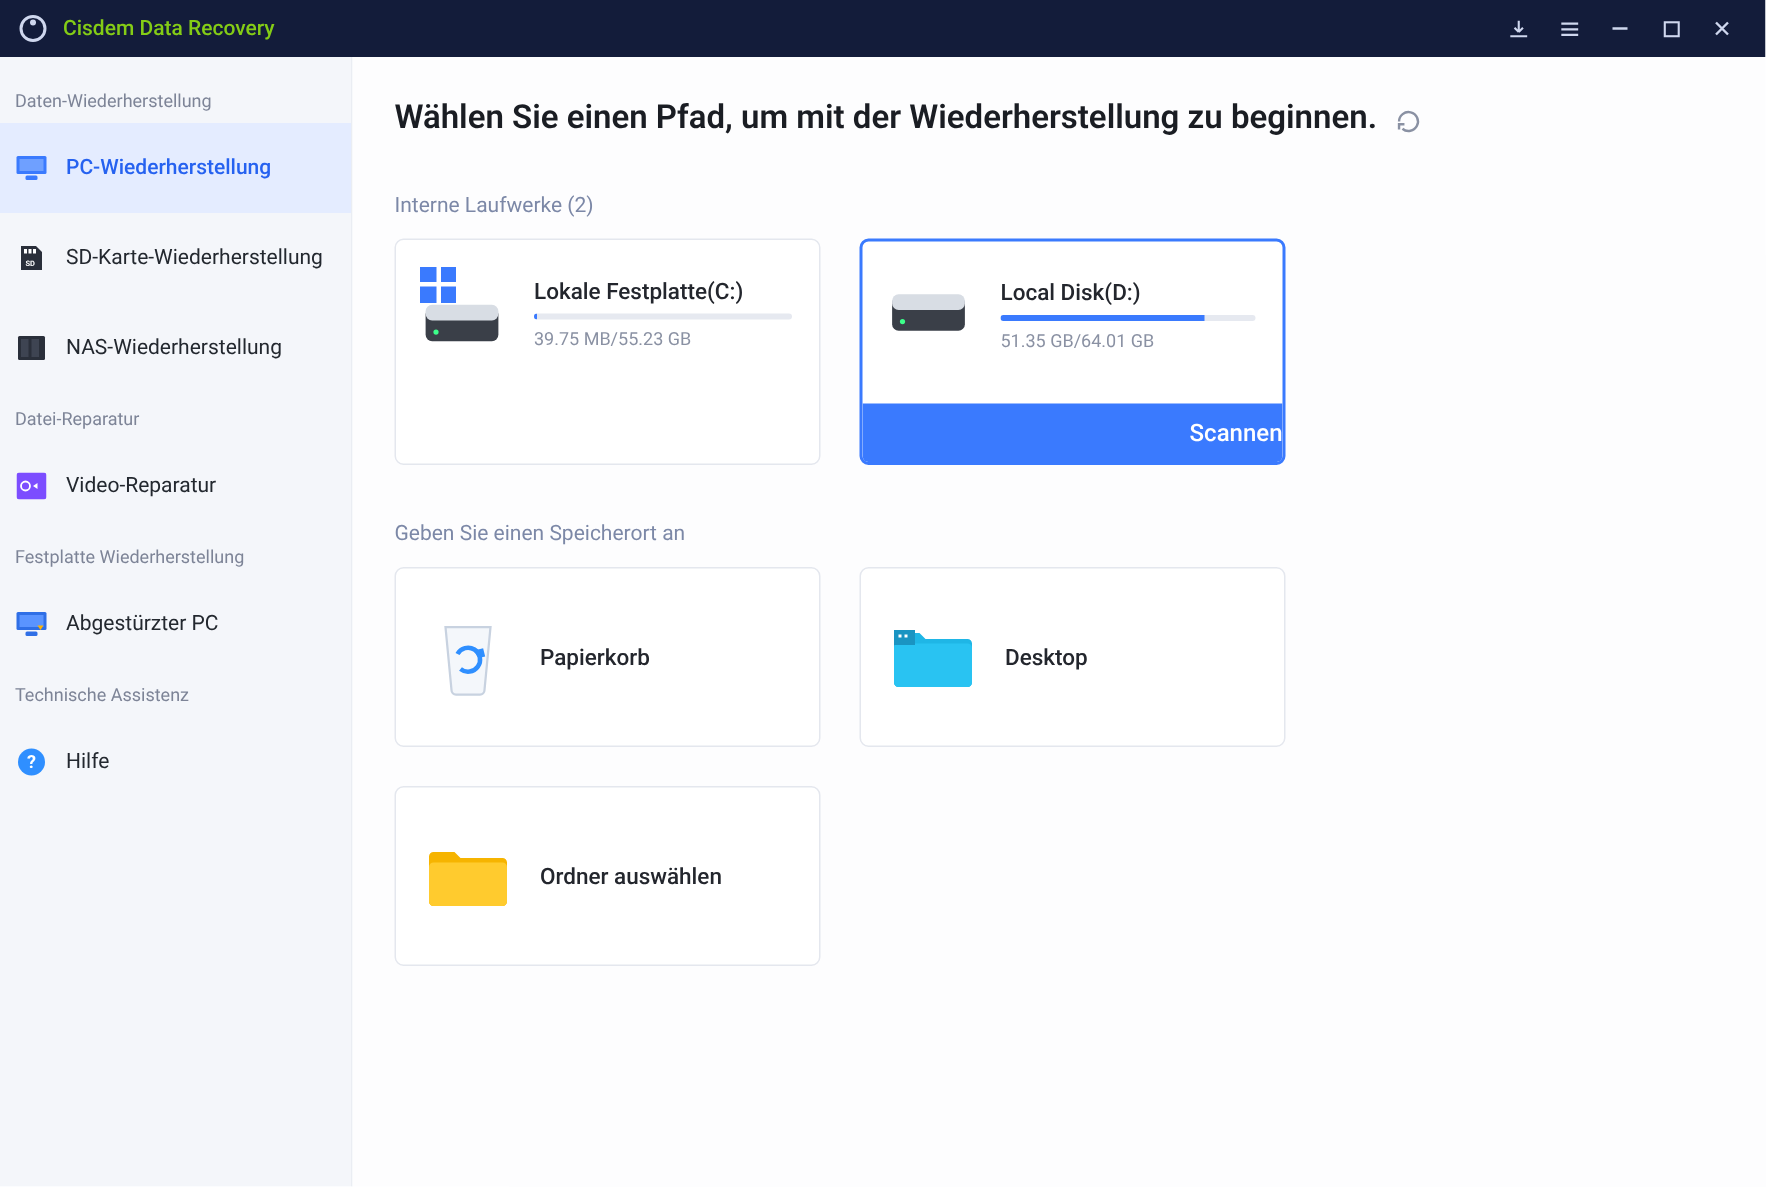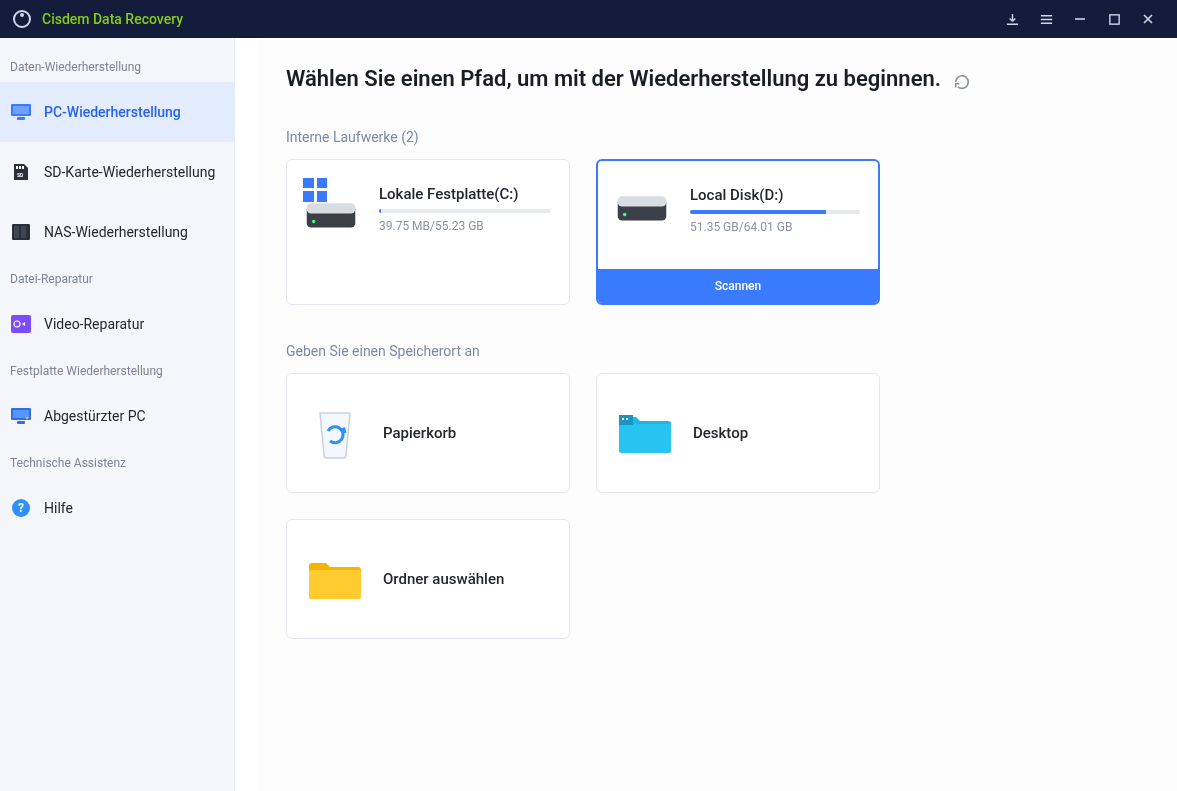--- a/index.html
+++ b/index.html
@@ -21,21 +21,21 @@
   }
   .titlebar .app-title { font-size: 14px; font-weight: 500; color:#84cc16; }
   .titlebar .spacer { flex: 1; }
   .titlebar .win-ctrl {
     width: 34px; height: 38px; display:flex; align-items:center; justify-content:center;
     color:#c9d2e8; cursor:pointer;
   }
   .titlebar .win-ctrl svg { display:block; }
 
   
-  .app-body { display:flex; height: calc(100% - 38px); gap: 23px; }
+  .app-body { display:flex; height: calc(100% - 38px); }
 
   .sidebar {
     width: 235px;
     background: #f4f6fa;
     border-right: 1px solid #eaedf3;
     padding: 12px 0;
     overflow-y:auto;
   }
   .sidebar .section-label {
     font-size: 12px;
@@ -112,22 +112,22 @@
     height: 4px; width: 100%;
     background: #e6e9f0; border-radius:2px;
     margin-bottom:6px; overflow:hidden;
   }
   .progress-fill { height:100%; background:#3a7afe; }
   .drive-size { font-size: 12px; color:#8a91a3; }
 
   .scan-btn {
     background:#3a7afe;
     color:#fff;
-    text-align:center;
-    font-size:12px;
+    text-align:right;
+    font-size:16px;
     font-weight:500;
     padding: 10px 0;
     cursor:pointer;
   }
 
   .location-card {
     width: 284px;
     height: 120px;
     border: 1px solid #e4e7ee;
     border-radius: 6px;

